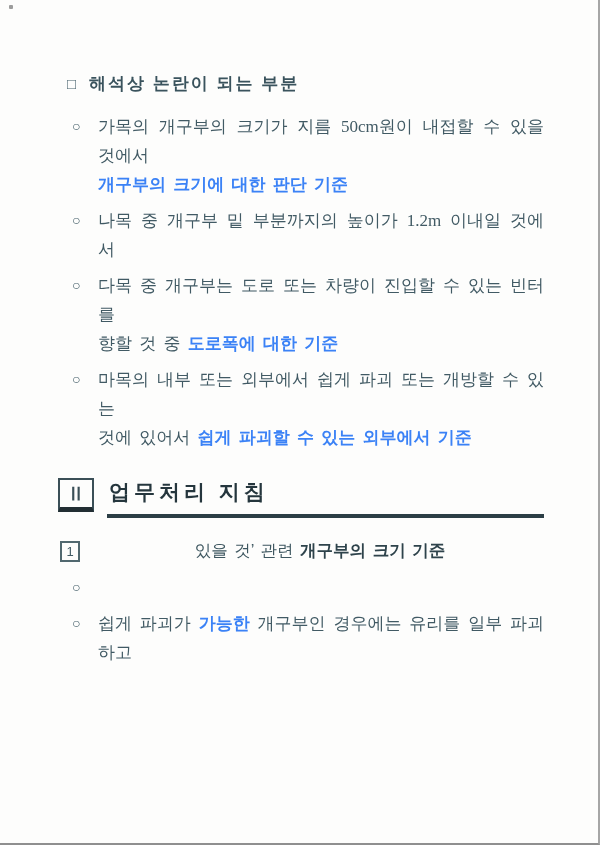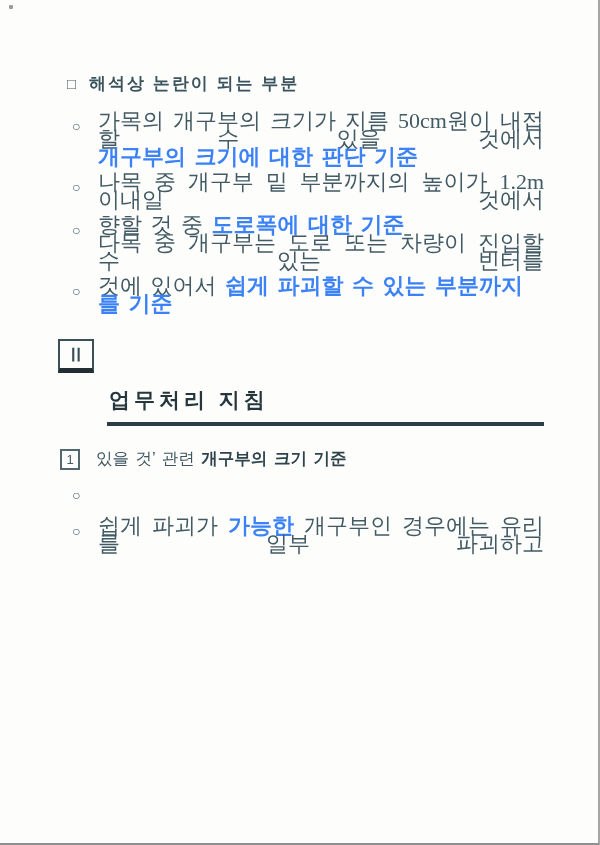--- a/index.html
+++ b/index.html
@@ -32,53 +32,53 @@
   .sec1-head .sq { font-size: 15px; font-weight: normal; color: #46606a; letter-spacing: 0; }
 
   
   .bullet { display: flex; margin: 0 0 7px 14px; }
   .bullet .marker {
     flex: none; width: 26px; color: #46606a;
     font-size: 14px; line-height: 29px;
   }
   .bullet .lines { flex: 1; min-width: 0; }
   .line {
-    font-size: 22px; line-height: 18px;
+    font-size: 17px; line-height: 29px;
     color: #415a64; word-spacing: 3px;
   }
   .line.just { text-align: justify; text-align-last: justify; }
   .line b, .lines b { color: #3b82f6; }
 
   
   .sec2-head { display: flex; align-items: flex-start; gap: 13px; margin: 26px 0 18px 0; }
   .badge2 {
     flex: none;
     border: 2px solid #3a4f57; border-bottom: 5px solid #222e33;
     padding: 2px 7px 1px 7px;
     font-family: "Liberation Serif", serif;
     font-size: 18px; font-weight: bold; color: #3a4f57;
     background: #fdfdfc;
   }
-  .sec2-rule { flex: 1; border-bottom: 4px solid #2c3e45; padding: 0 0 8px 2px; margin-top: 47px; }
+  .sec2-rule { flex: 1; border-bottom: 4px solid #2c3e45; padding: 0 0 8px 2px; }
   .sec2-title {
     font-family: "Liberation Sans", sans-serif;
     font-weight: bold; font-size: 21px; letter-spacing: 4px;
     color: #25363d;
   }
 
   
   .item1 { display: flex; margin: 0 0 8px 2px; font-family: "Liberation Sans", sans-serif; }
   .numbox {
     flex: none; width: 16px; height: 17px; margin: 5px 16px 0 0;
     border: 2px solid #51686f; color: #415a64;
     font-size: 13px; line-height: 17px; text-align: center;
     font-family: "Liberation Sans", sans-serif;
   }
   .item1 .lines { flex: 1; min-width: 0; }
-  .item1 .line { font-size: 16.5px; line-height: 29px; color: #3d565f; word-spacing: 2px; }
+  .item1 .line { font-size: 16.5px; line-height: 29px; color: #3d565f; word-spacing: 2px; text-align: center; }
   .item1 .line b { color: #2e434b; }
 </style>
 </head>
 <body>
 
 <div class="page">
   <div class="scan-speck"></div>
 
   <div class="content">
 
@@ -98,29 +98,30 @@
     <div class="bullet">
       <span class="marker">○</span>
       <div class="lines">
         <div class="line just">나목 중 개구부 밑 부분까지의 높이가 1.2m 이내일 것에서</div>
       </div>
     </div>
 
     <div class="bullet">
       <span class="marker">○</span>
       <div class="lines">
+        <div class="line just">다목 중 개구부는 도로 또는 차량이 진입할 수 있는 빈터를</div>
         <div class="line"><span>향할 것 중 </span><b>도로폭에 대한 기준</b></div>
-        <div class="line just">다목 중 개구부는 도로 또는 차량이 진입할 수 있는 빈터를</div>
       </div>
     </div>
 
     <div class="bullet">
       <span class="marker">○</span>
       <div class="lines">
-        <div class="line"><span>것에 있어서 </span><b>쉽게 파괴할 수 있는 부분까지를 기준</b></div>
+        <div class="line just">마목의 내부 또는 외부에서 쉽게 파괴 또는 개방할 수 있는</div>
+        <div class="line"><span>것에 있어서 </span><b>쉽게 파괴할 수 있는 외부에서 기준</b></div>
       </div>
     </div>
 
     <div class="sec2-head">
       <span class="badge2">Ⅱ</span>
       <span class="sec2-rule"><span class="sec2-title">업무처리 지침</span></span>
     </div>
 
     <div class="item1">
       <span class="numbox">1</span>

